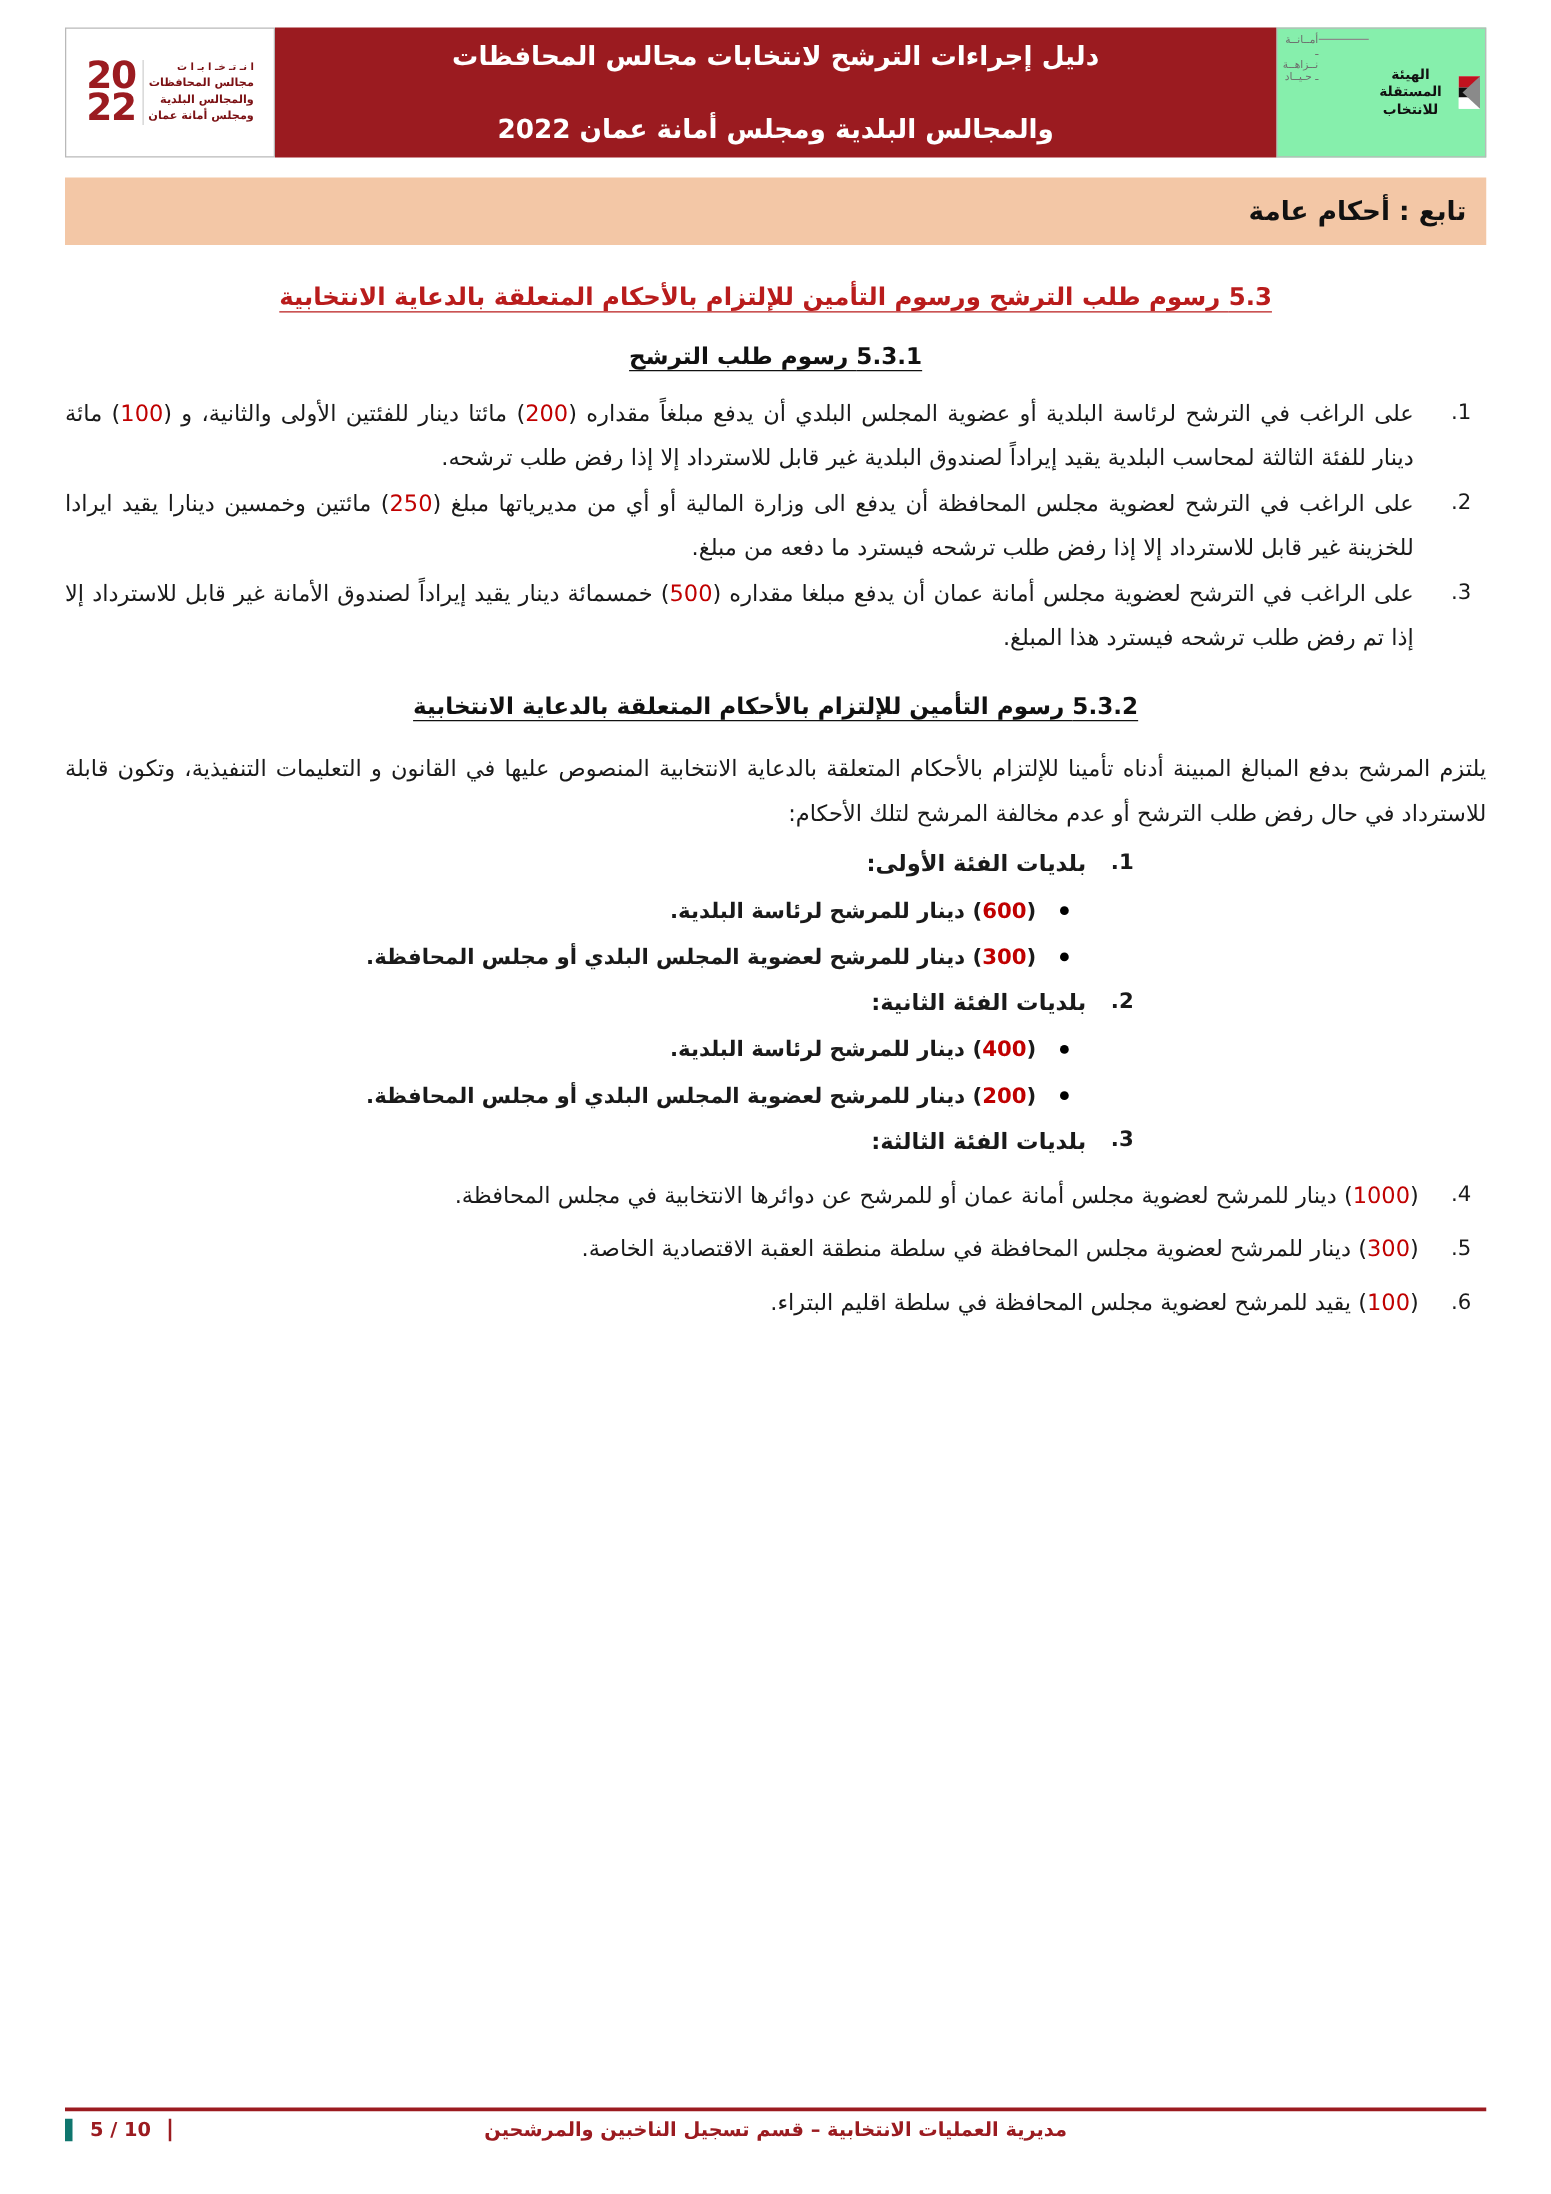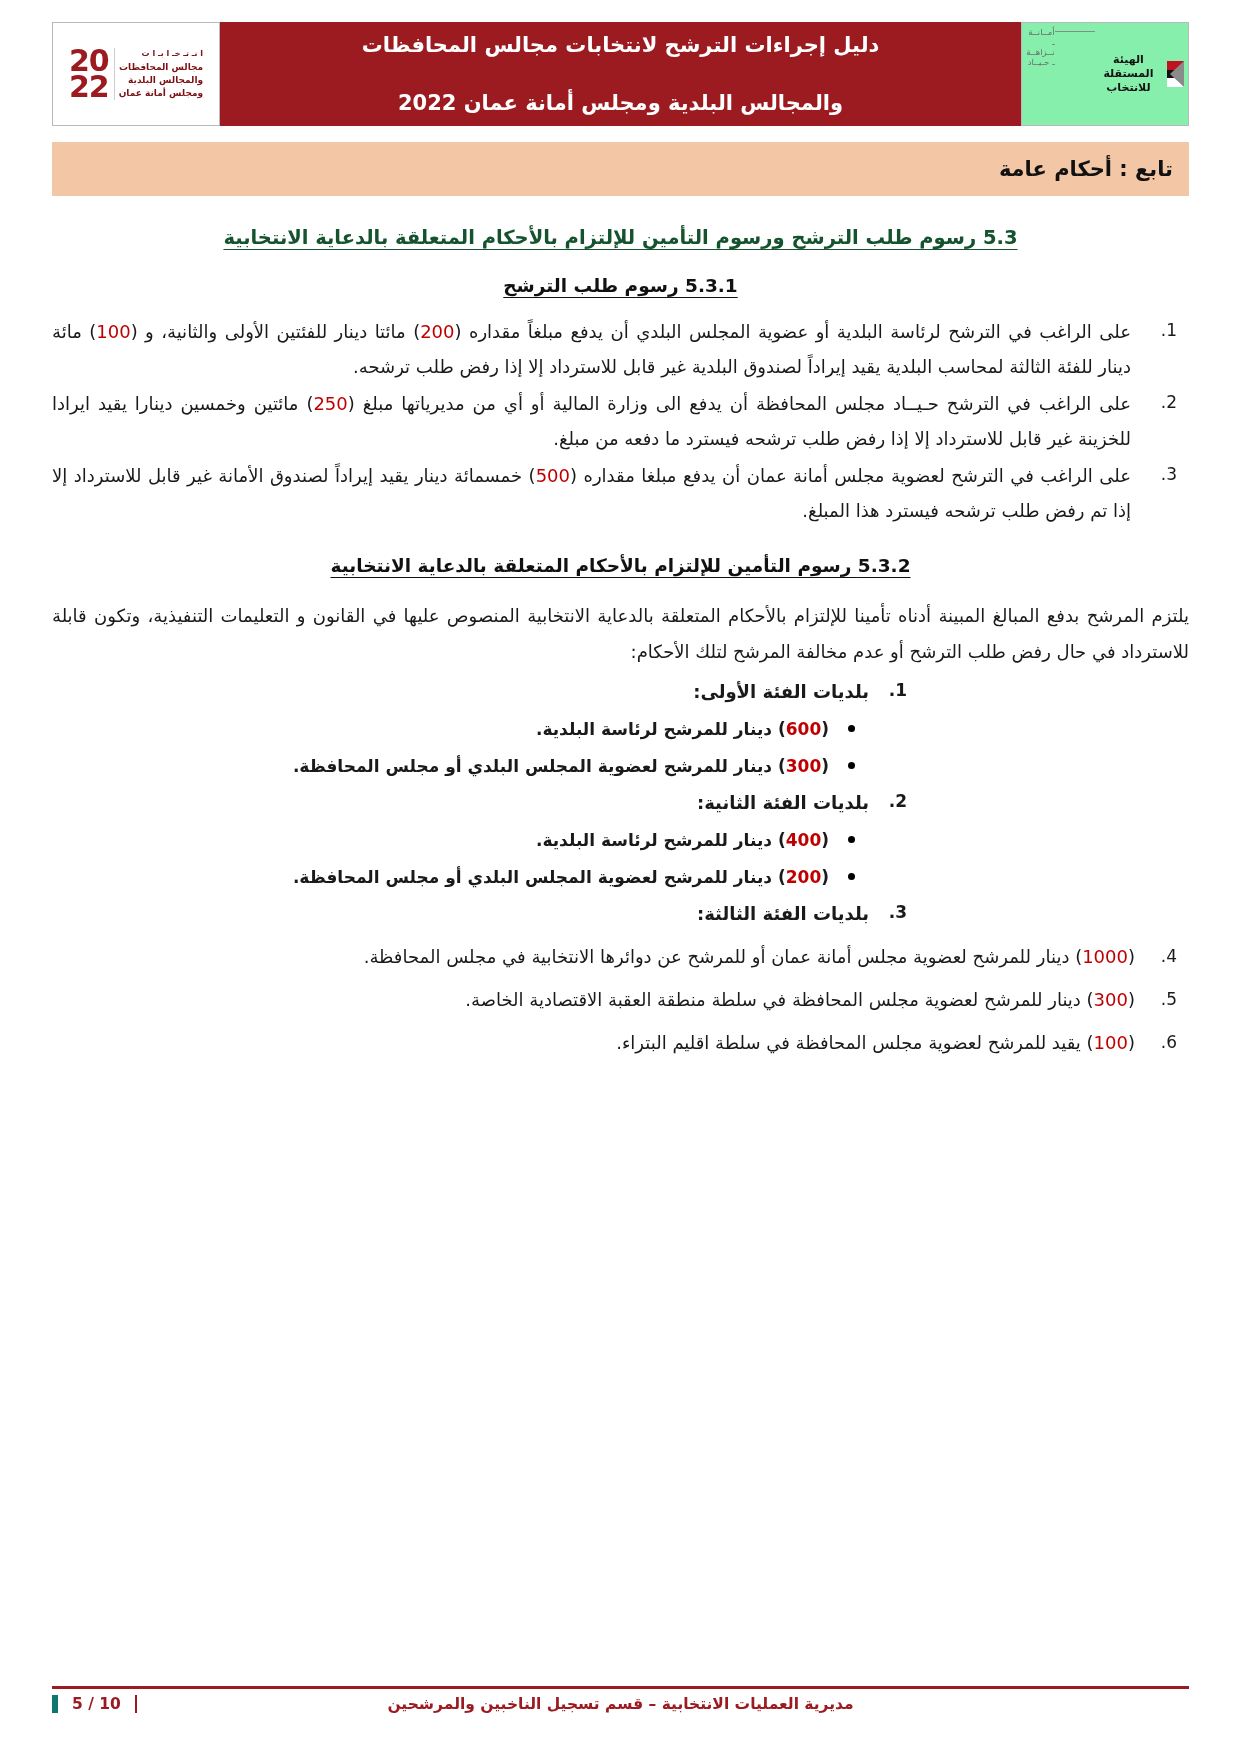--- a/index.html
+++ b/index.html
@@ -145,21 +145,21 @@
     font-size: 21px;
     color: #111;
   }
 
   
   .h2 {
     margin: 30px 0 0 0;
     text-align: center;
     font-weight: bold;
     font-size: 19.5px;
-    color: #14532d;
+    color: #b91c1c;
     text-decoration: underline;
     text-underline-offset: 5px;
   }
   .h3 {
     margin: 26px 0 0 0;
     text-align: center;
     font-weight: bold;
     font-size: 18.5px;
     color: #111;
     text-decoration: underline;
@@ -359,21 +359,21 @@
 
   <div class="h2">5.3 رسوم طلب الترشح ورسوم التأمين للإلتزام بالأحكام المتعلقة بالدعاية الانتخابية</div>
 
   <div class="h3">5.3.1 رسوم طلب الترشح</div>
 
   <ol class="num">
     <li>
       <span>على الراغب في الترشح لرئاسة البلدية أو عضوية المجلس البلدي أن يدفع مبلغاً مقداره (</span><span class="red">200</span><span>) مائتا دينار للفئتين الأولى والثانية، و (</span><span class="red">100</span><span>) مائة دينار للفئة الثالثة لمحاسب البلدية يقيد إيراداً لصندوق البلدية غير قابل للاسترداد إلا إذا رفض طلب ترشحه.</span>
     </li>
     <li>
-      <span>على الراغب في الترشح حـيــاد مجلس المحافظة أن يدفع الى وزارة المالية أو أي من مديرياتها مبلغ (</span><span class="red">250</span><span>) مائتين وخمسين دينارا يقيد ايرادا للخزينة غير قابل للاسترداد إلا إذا رفض طلب ترشحه فيسترد ما دفعه من مبلغ.</span>
+      <span>على الراغب في الترشح لعضوية مجلس المحافظة أن يدفع الى وزارة المالية أو أي من مديرياتها مبلغ (</span><span class="red">250</span><span>) مائتين وخمسين دينارا يقيد ايرادا للخزينة غير قابل للاسترداد إلا إذا رفض طلب ترشحه فيسترد ما دفعه من مبلغ.</span>
     </li>
     <li>
       <span>على الراغب في الترشح لعضوية مجلس أمانة عمان أن يدفع مبلغا مقداره (</span><span class="red">500</span><span>) خمسمائة دينار يقيد إيراداً لصندوق الأمانة غير قابل للاسترداد إلا إذا تم رفض طلب ترشحه فيسترد هذا المبلغ.</span>
     </li>
   </ol>
 
   <div class="h3 left-ish">5.3.2 رسوم التأمين للإلتزام بالأحكام المتعلقة بالدعاية الانتخابية</div>
 
   <div class="para">يلتزم المرشح بدفع المبالغ المبينة أدناه تأمينا للإلتزام بالأحكام المتعلقة بالدعاية الانتخابية المنصوص عليها في القانون و التعليمات التنفيذية، وتكون قابلة للاسترداد في حال رفض طلب الترشح أو عدم مخالفة المرشح لتلك الأحكام:</div>
 

